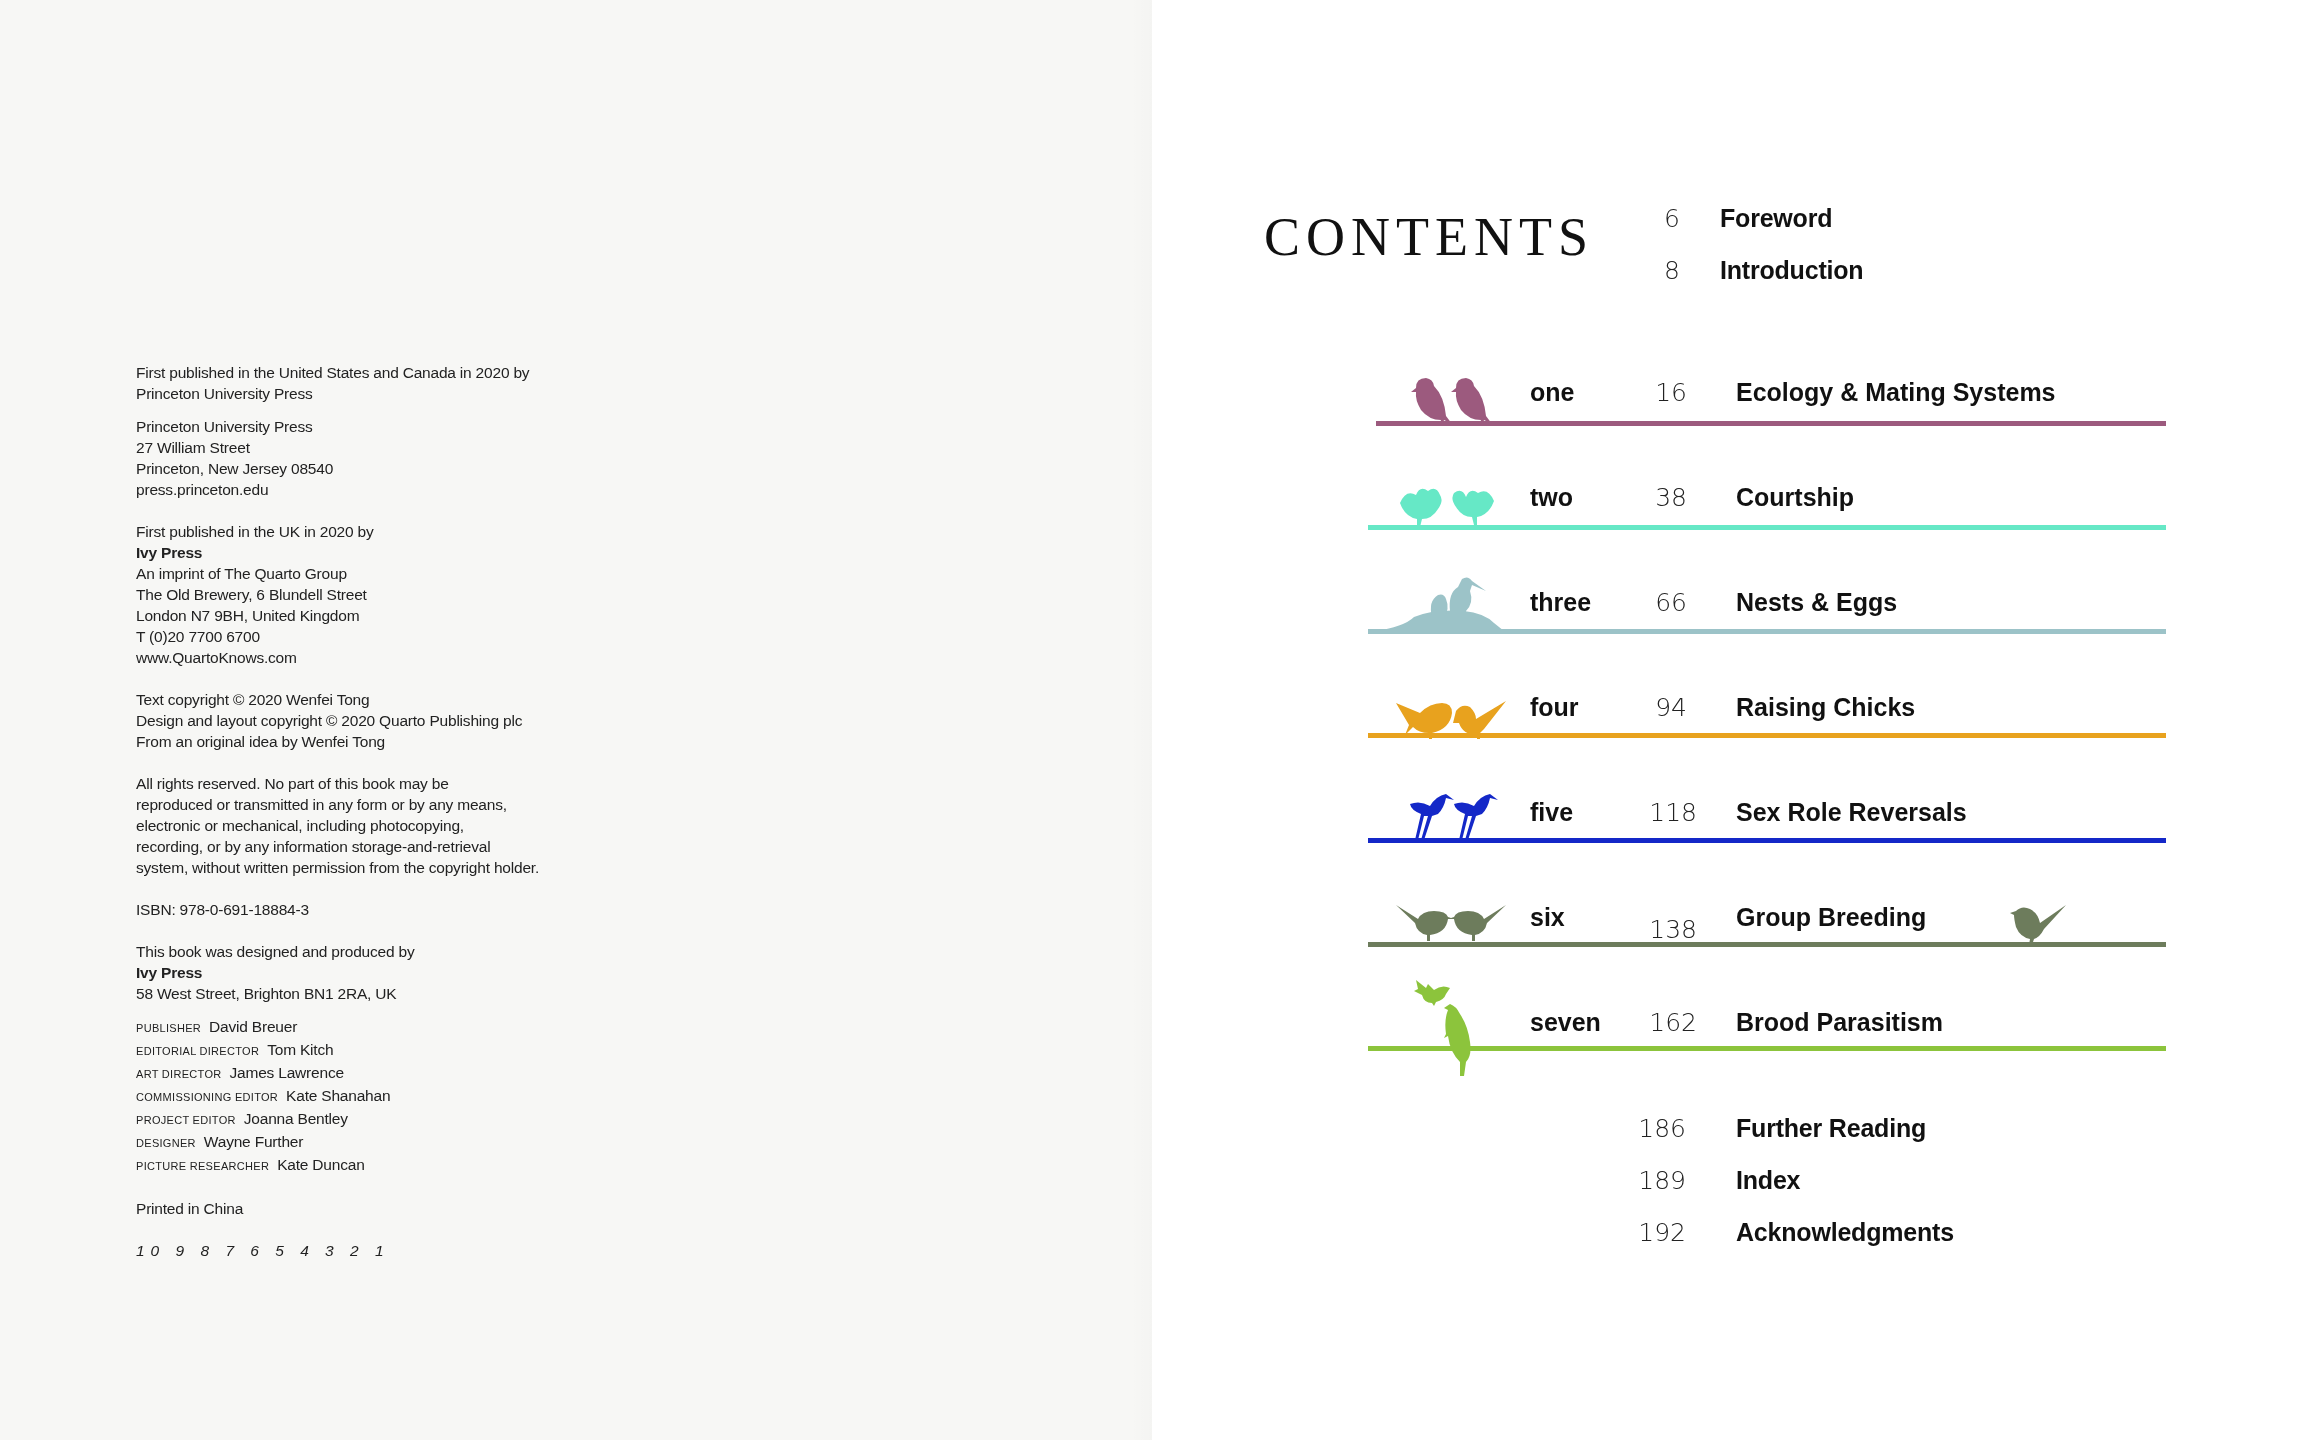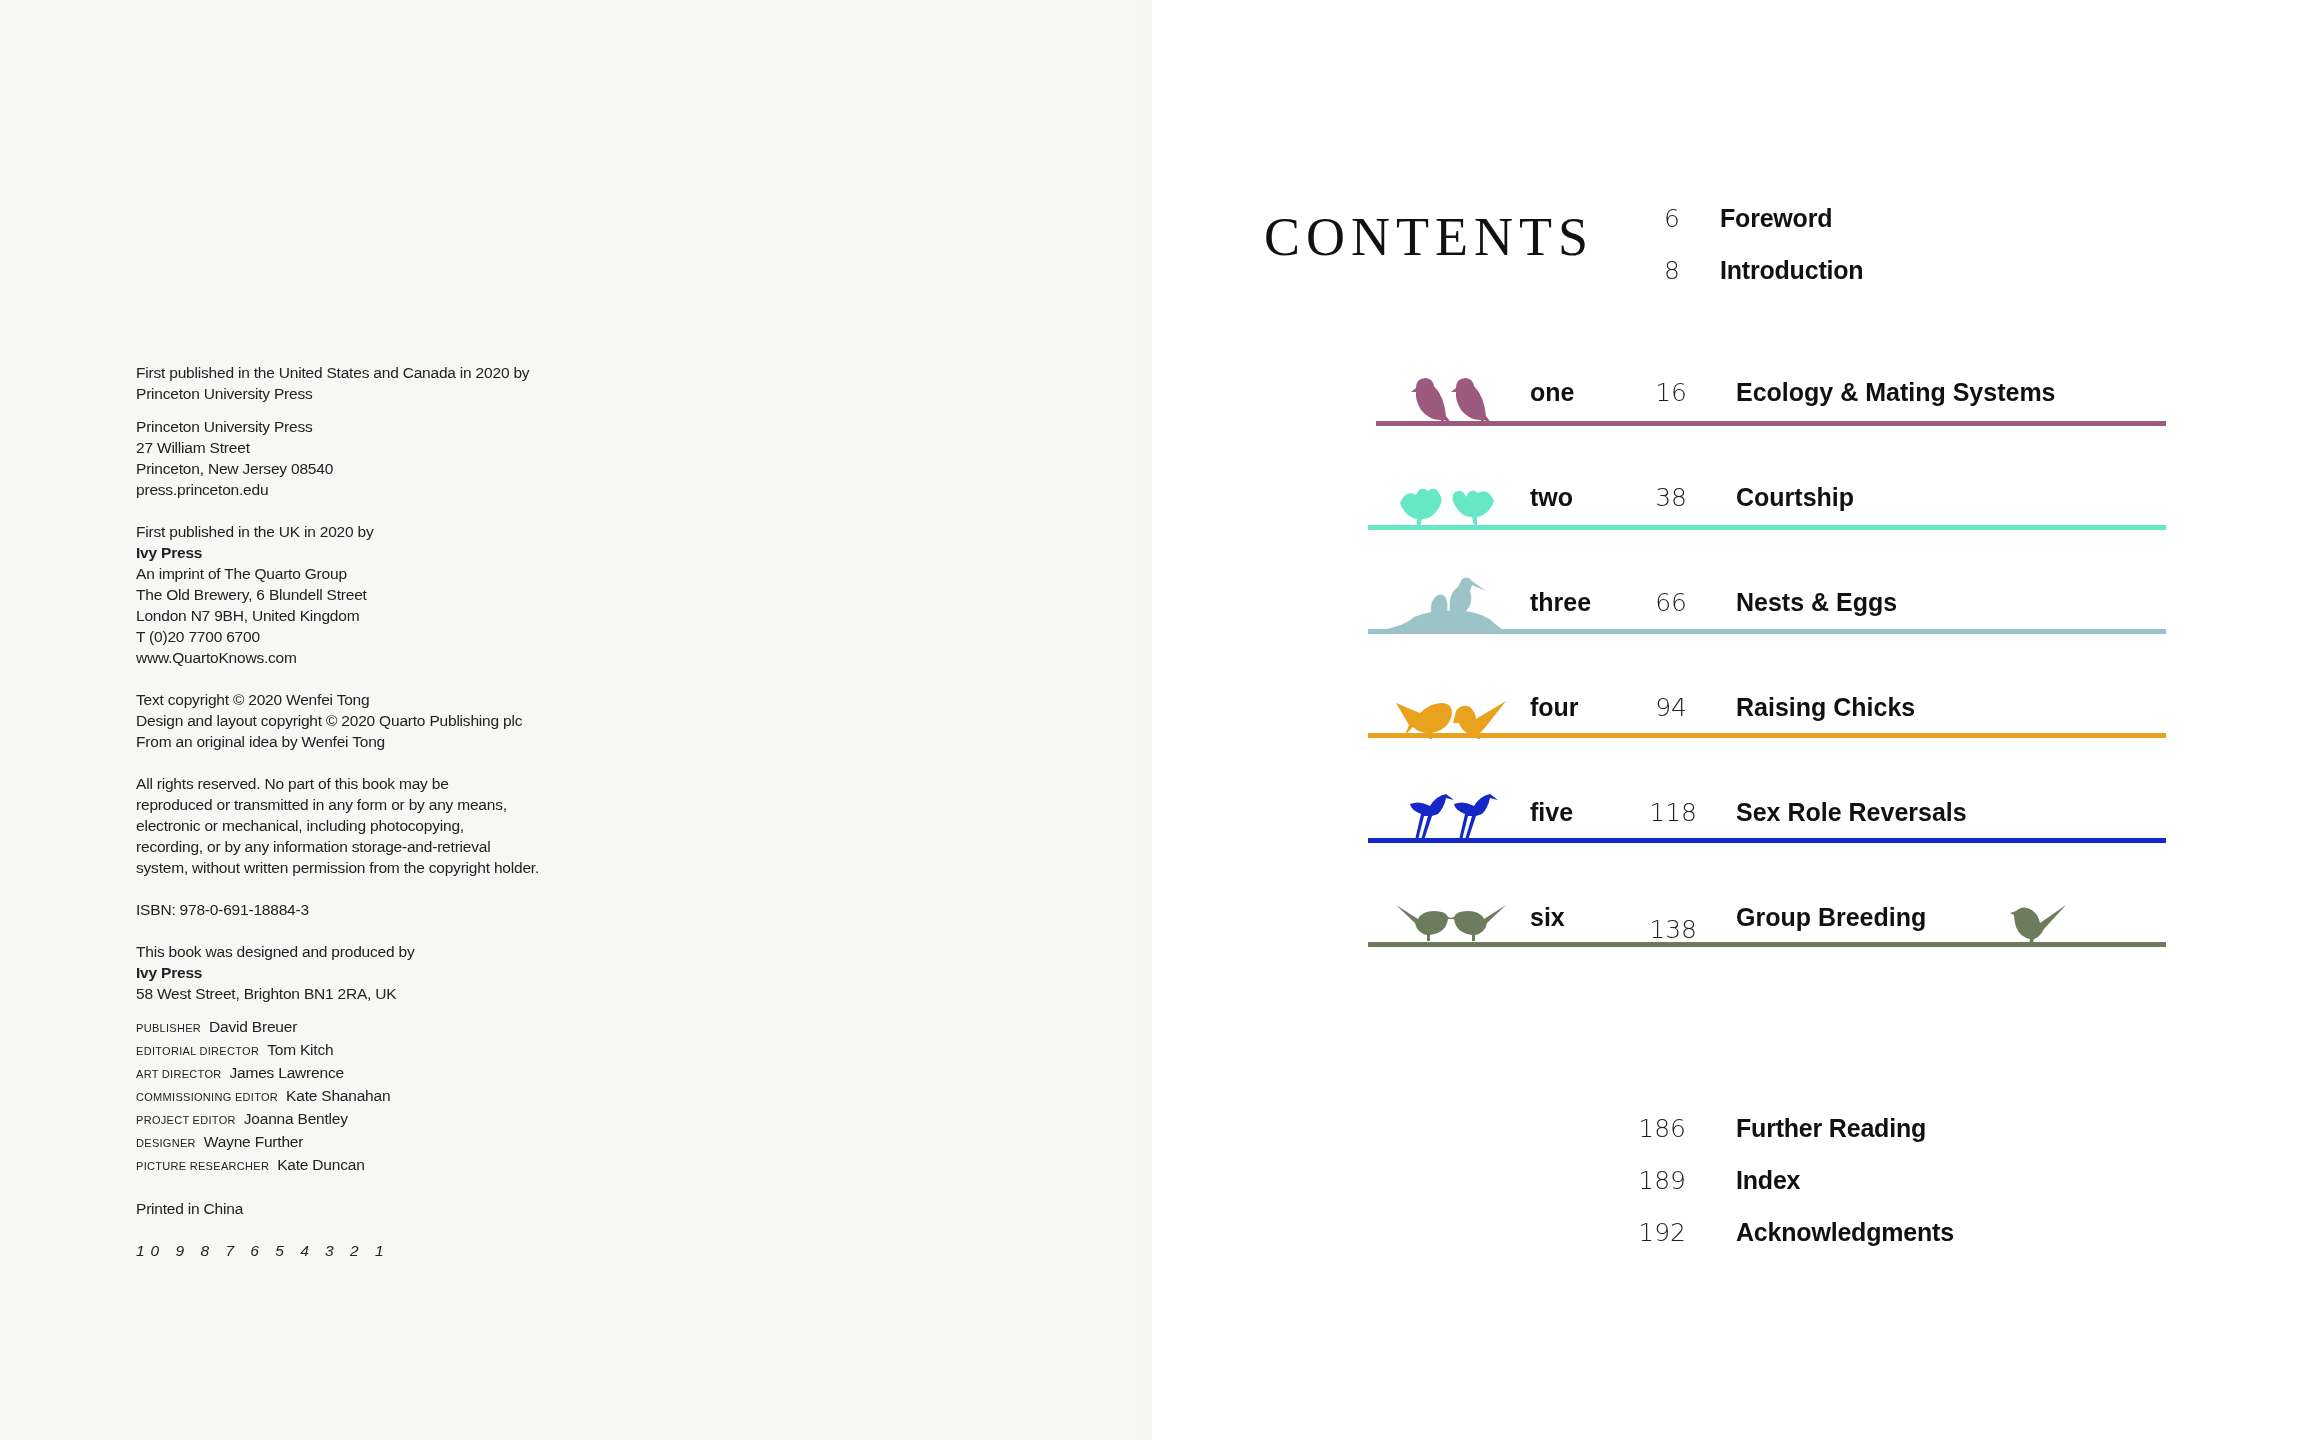--- a/index.html
+++ b/index.html
@@ -209,20 +209,32 @@
     </svg>
     <svg class="bird" style="left:858px; top:18px;" width="60" height="42" viewBox="0 0 60 42">
       <path fill="#6d7c5c" d="M0 10 l6 -2 q6-6 14-2 q8 4 10 14 l26-18 l-22 24 q-4 8 -10 10 l-2 6 l-3 0 l1-6 q-10-2 -14-12 q-2-8 -2-12 z"></path>
     </svg>
     <div class="chapter-line" style="left:216px; width:798px; top:57px; background:#6d7c5c;"></div>
     <span class="chapter-num" style="top:18px;">six</span>
     <span class="chapter-page" style="left:465px; top:30px;">138</span>
     <span class="chapter-title" style="top:18px;">Group Breeding</span>
   </div>
 
+  <div class="chapter-row" style="top:990px;">
+    <svg class="bird" style="left:262px; top:-12px;" width="70" height="98" viewBox="0 0 70 98">
+      <g fill="#8cc43c">
+        <path d="M2 2 l10 8 l2-4 l6 6 q8-6 16-2 l-4 6 q-2 6 -10 8 l-2 4 l-2-3 q-8 0 -10-8 l-8-4 l4-2 z"></path>
+        <path d="M36 26 q6 2 10 10 q8 12 10 28 q2 14 -4 20 l-2 14 l-4 0 l0-14 q-10-10 -12-26 l-4 2 l2-4 q-2-14 2-24 l-4-2 z"></path>
+      </g>
+    </svg>
+    <div class="chapter-line" style="left:216px; width:798px; top:56px; background:#8cc43c;"></div>
+    <span class="chapter-num" style="top:18px;">seven</span>
+    <span class="chapter-page" style="left:465px; top:18px;">162</span>
+    <span class="chapter-title" style="top:18px;">Brood Parasitism</span>
+  </div>
 
   <div class="toc-item" style="left:480px; top:1114px;">
     <span class="toc-page" style="width:54px;">186</span>
     <span class="toc-label" style="margin-left:50px;">Further Reading</span>
   </div>
   <div class="toc-item" style="left:480px; top:1166px;">
     <span class="toc-page" style="width:54px;">189</span>
     <span class="toc-label" style="margin-left:50px;">Index</span>
   </div>
   <div class="toc-item" style="left:480px; top:1218px;">

